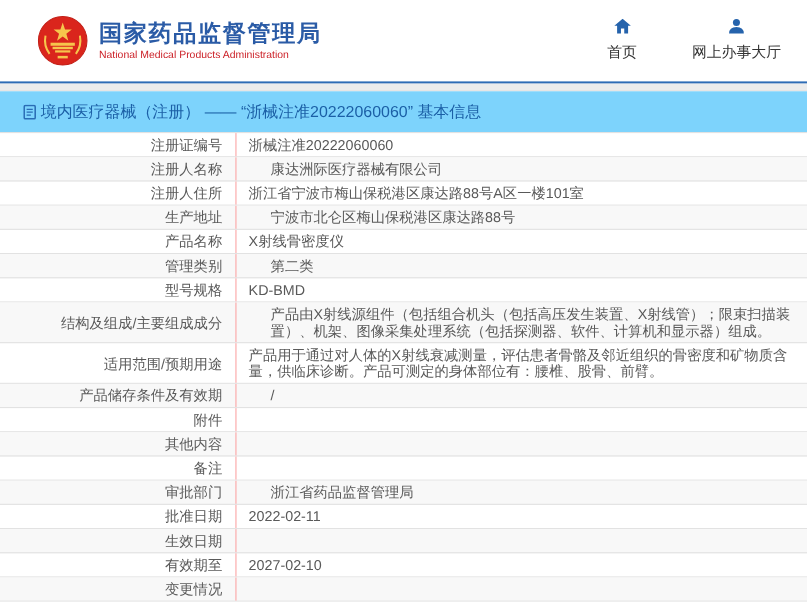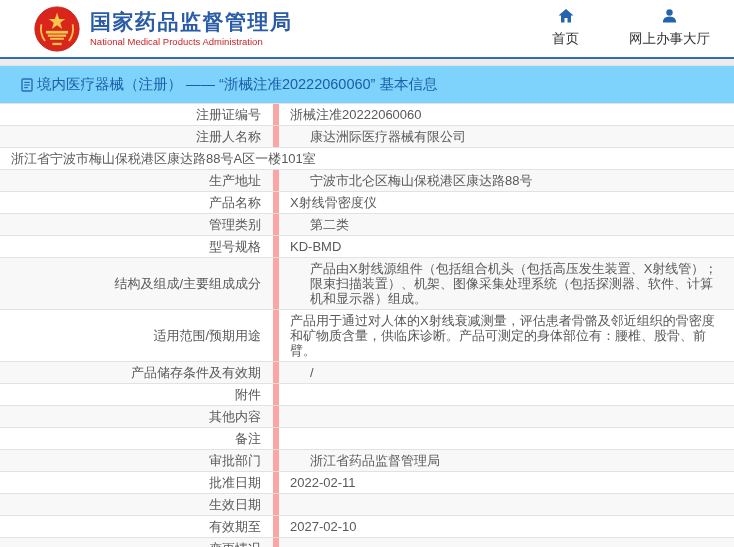--- a/index.html
+++ b/index.html
@@ -1,21 +1,21 @@
 <!DOCTYPE html>
 <html><head>
 <meta charset="utf-8">
 <style>
   * { margin:0; padding:0; box-sizing:border-box; }
   html,body { width:734px; height:547px; overflow:hidden; background:#fff;
     font-family:"Liberation Sans","DejaVu Sans",sans-serif; }
   body { display:flex; flex-direction:column; }
 
   
-  .header { height:57px; background:#fff; display:flex; align-items:center;
+  .header { height:74px; background:#fff; display:flex; align-items:center;
     padding:0 14px 0 34px; flex:0 0 auto; }
   .hdr-rule { height:2px; background:#2e6cb5; flex:0 0 auto; }
   .logo { display:flex; align-items:center; cursor:pointer; }
   .emblem { width:46px; height:46px; flex:0 0 auto; }
   .logo-txt { margin-left:10px; }
   .logo-cn { font-size:21px; font-weight:bold; color:#2a5ba6; letter-spacing:1.5px; line-height:24px;}
   .logo-en { font-size:9.5px; color:#cc2229; margin-top:2px; }
   .dq { display:flex; align-items:center; margin-left:32px; cursor:pointer; }
   .dq-label { font-size:17px; color:#333; font-weight:600; margin-left:3px; }
   .spacer { flex:1; }
@@ -26,23 +26,23 @@
   
   .gray-strip { height:7px; background:#ececec; border-bottom:1px solid #e3e3e3; flex:0 0 auto;}
   .title-section { background:#7dd3fc; padding:9px 0 9px 21px; flex:0 0 auto; }
   .page-title { display:flex; align-items:center; font-size:14.5px; color:#1b5fa6; }
   .page-title .t-icon { margin-right:4px; display:inline-flex; }
 
   
   .info-table { border-top:1px solid #e2e2e2; flex:0 0 auto; background:#fff; }
   .trow { display:flex; border-bottom:1px solid #e2e2e2; }
   .trow.stripe { background:#f8f8f8;gap:20px; }
-  .tlabel { width:249px; flex:0 0 auto; text-align:right; padding:3px 12px 3px 4px;
-    font-size:13px; color:#595959; line-height:15px; border-right:6px solid #fca5a5;
-    display:flex; justify-content:flex-end; align-items:center;margin-left:30px; }
+  .tlabel { width:215px; flex:0 0 auto; text-align:right; padding:3px 12px 3px 4px;
+    font-size:13px; color:#595959; line-height:15px; border-right:1px solid #fca5a5;
+    display:flex; justify-content:flex-end; align-items:center; }
   .tvalue { flex:1; padding:3px 14px 3px 11px; font-size:13px; color:#595959;
     line-height:15px; min-height:21px; display:flex; align-items:center; }
   .tvalue .inner { width:100%; }
   .bulb { display:inline-flex; margin-right:2px; position:relative; top:1px; }
   .detail-link { color:#737373; text-decoration:none; }
 </style>
 </head>
 <body>
 
 <div class="header">
@@ -113,20 +113,21 @@
         <div class="inner">浙械注准20222060060</div>
       </div>
     </div>
     <div class="trow stripe">
       <div class="tlabel">注册人名称</div>
       <div class="tvalue">
         <div class="inner">康达洲际医疗器械有限公司</div>
       </div>
     </div>
     <div class="trow">
+      <div class="tlabel">注册人住所</div>
       <div class="tvalue">
         <div class="inner">浙江省宁波市梅山保税港区康达路88号A区一楼101室</div>
       </div>
     </div>
     <div class="trow stripe">
       <div class="tlabel">生产地址</div>
       <div class="tvalue">
         <div class="inner">宁波市北仑区梅山保税港区康达路88号</div>
       </div>
     </div>

